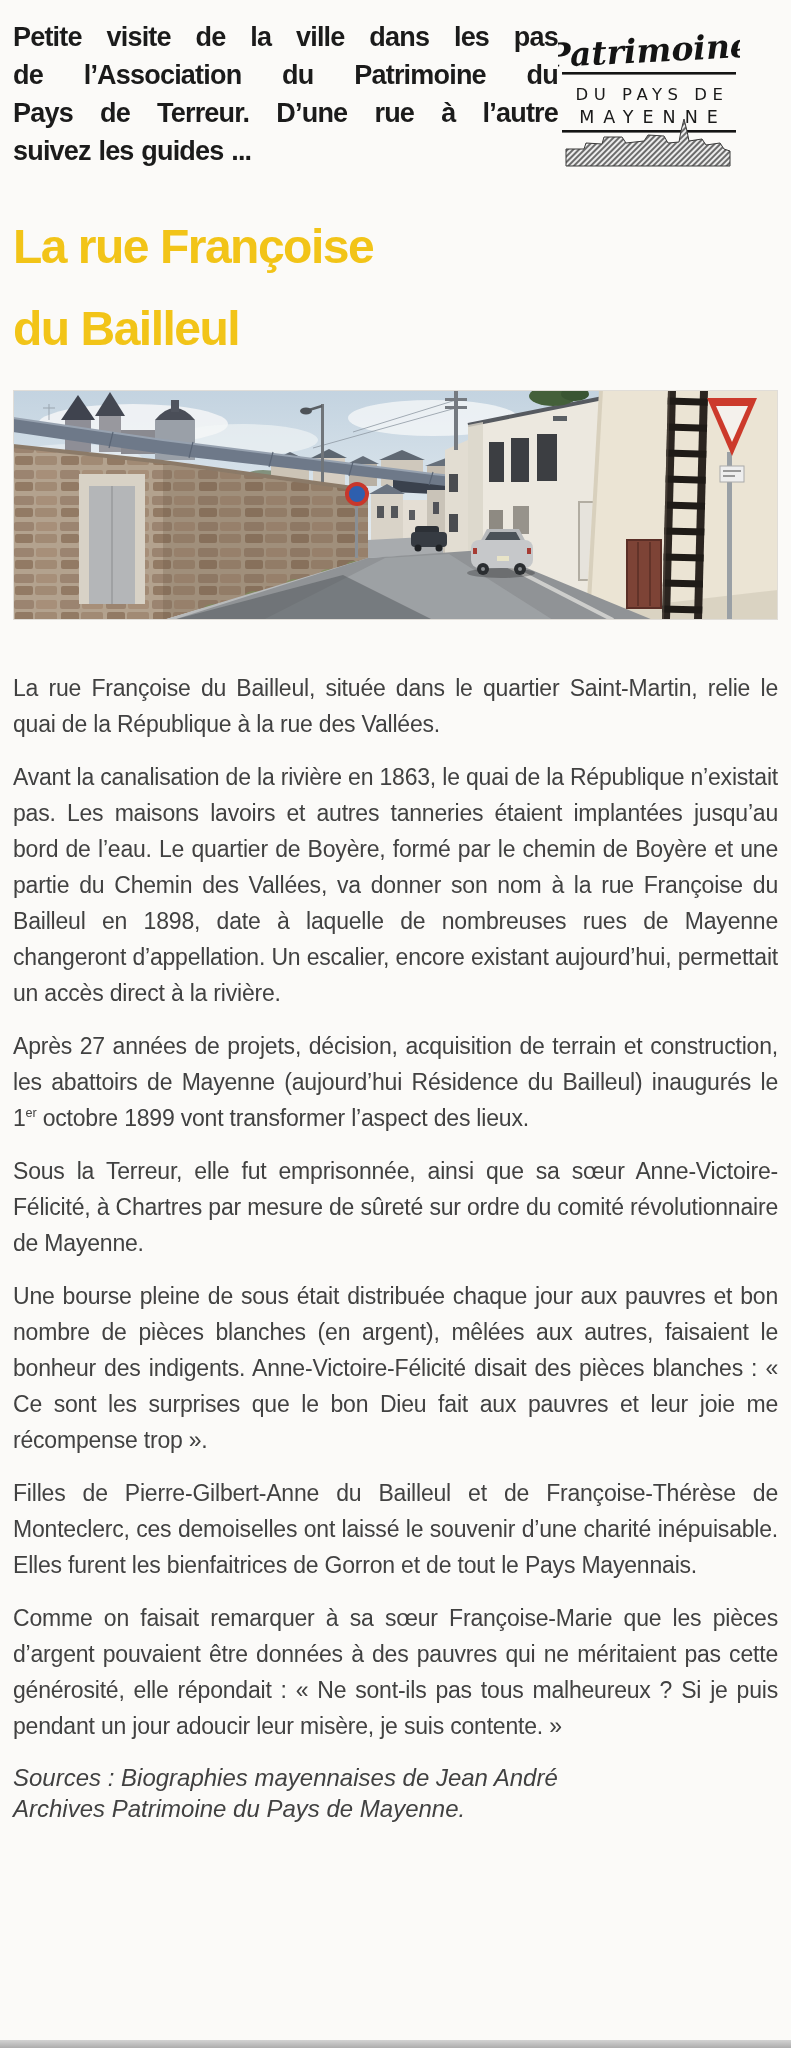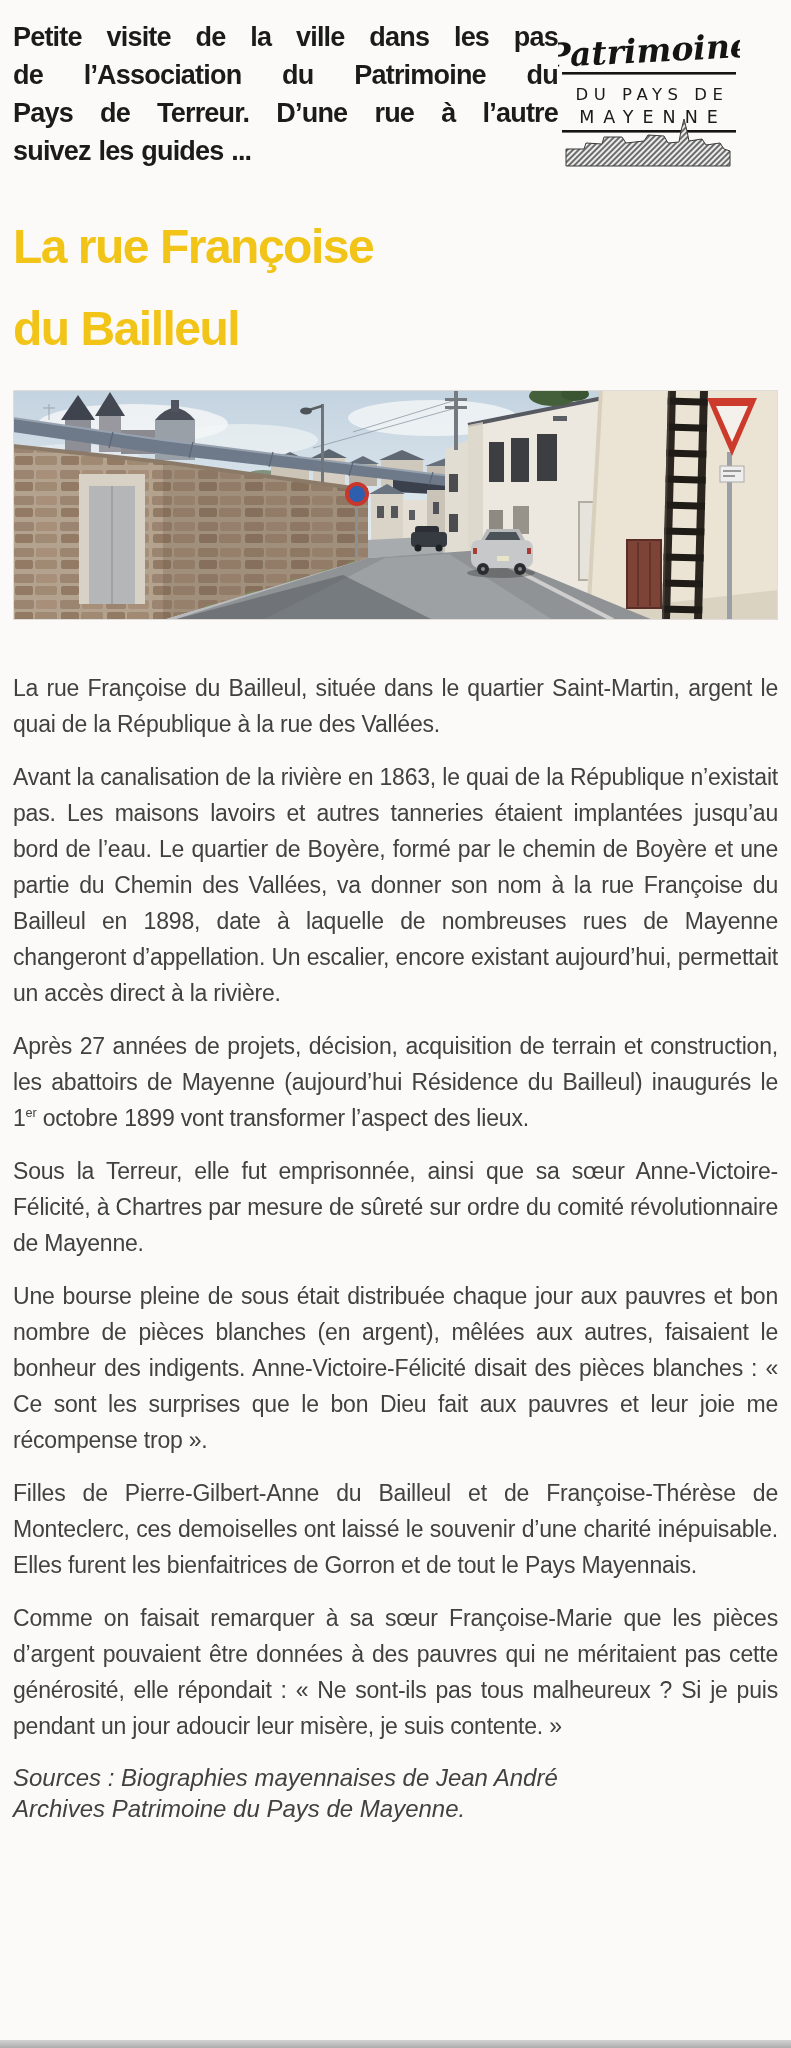--- a/index.html
+++ b/index.html
@@ -304,21 +304,21 @@
         <rect x="707" y="76" width="24" height="16" fill="#eeeeee" stroke="#aaaaaa" stroke-width="1"></rect>
         <rect x="710" y="80" width="18" height="2" fill="#999999"></rect>
         <rect x="710" y="85" width="12" height="2" fill="#999999"></rect>
       </g>
 
       <rect x="0.5" y="0.5" width="764" height="229" fill="none" stroke="#e0ddd8" stroke-width="1"></rect>
     </svg>
   </figure>
 
   <main class="article">
-    <p>La rue Françoise du Bailleul, située dans le quartier Saint-Martin, argent le quai de la République à la rue des Vallées.</p>
+    <p>La rue Françoise du Bailleul, située dans le quartier Saint-Martin, relie le quai de la République à la rue des Vallées.</p>
     <p>Avant la canalisation de la rivière en 1863, le quai de la République n’existait pas. Les maisons lavoirs et autres tanneries étaient implantées jusqu’au bord de l’eau. Le quartier de Boyère, formé par le chemin de Boyère et une partie du Chemin des Vallées, va donner son nom à la rue Françoise du Bailleul en 1898, date à laquelle de nombreuses rues de Mayenne changeront d’appellation. Un escalier, encore existant aujourd’hui, permettait un accès direct à la rivière.</p>
     <p><span>Après 27 années de projets, décision, acquisition de terrain et construction, les abattoirs de Mayenne (aujourd’hui Résidence du Bailleul) inaugurés le 1</span><sup>er</sup><span> octobre 1899 vont transformer l’aspect des lieux.</span></p>
     <p>Sous la Terreur, elle fut emprisonnée, ainsi que sa sœur Anne-Victoire-Félicité, à Chartres par mesure de sûreté sur ordre du comité révolutionnaire de Mayenne.</p>
     <p>Une bourse pleine de sous était distribuée chaque jour aux pauvres et bon nombre de pièces blanches (en argent), mêlées aux autres, faisaient le bonheur des indigents. Anne-Victoire-Félicité disait des pièces blanches : « Ce sont les surprises que le bon Dieu fait aux pauvres et leur joie me récompense trop ».</p>
     <p>Filles de Pierre-Gilbert-Anne du Bailleul et de Françoise-Thérèse de Monteclerc, ces demoiselles ont laissé le souvenir d’une charité inépuisable. Elles furent les bienfaitrices de Gorron et de tout le Pays Mayennais.</p>
     <p>Comme on faisait remarquer à sa sœur Françoise-Marie que les pièces d’argent pouvaient être données à des pauvres qui ne méritaient pas cette générosité, elle répondait : «  Ne sont-ils pas tous malheureux ? Si je puis pendant un jour adoucir leur misère, je suis contente. »</p>
 
     <div class="sources">
       <div>Sources : Biographies mayennaises de Jean André</div>
       <div>Archives Patrimoine du Pays de Mayenne.</div>

